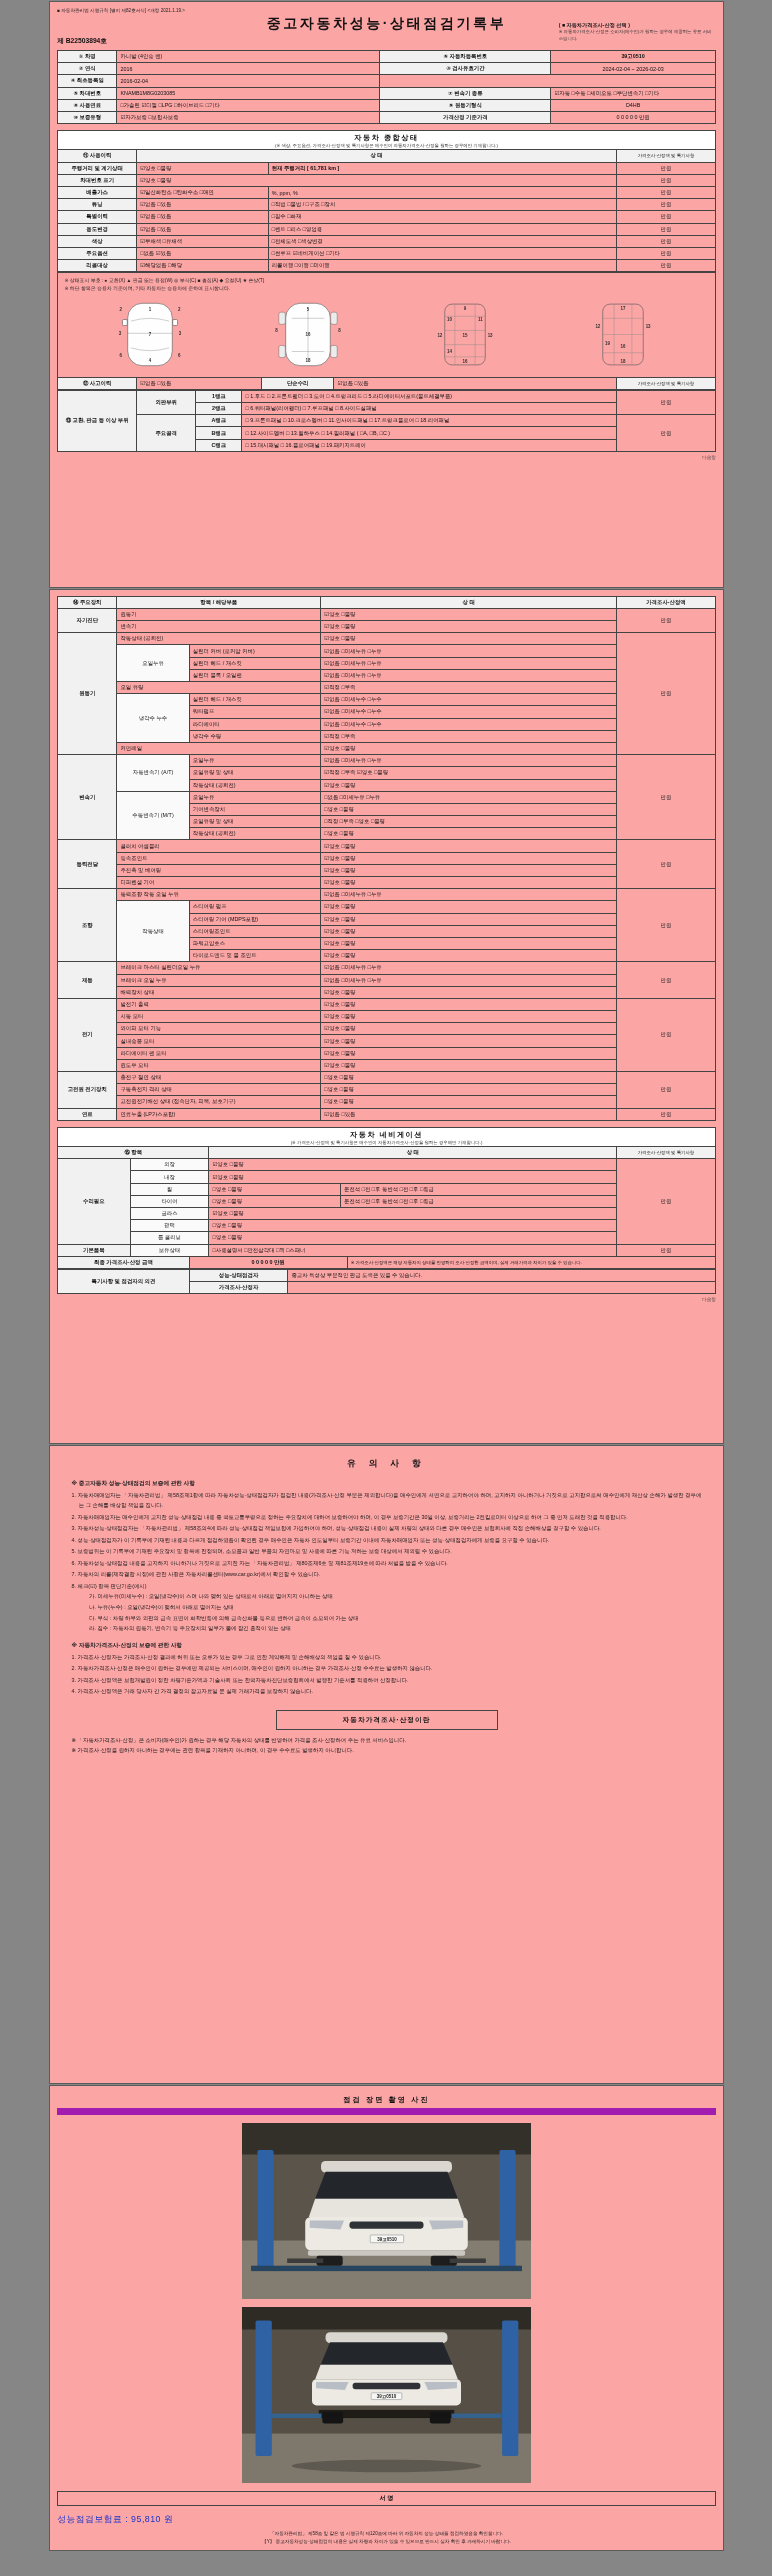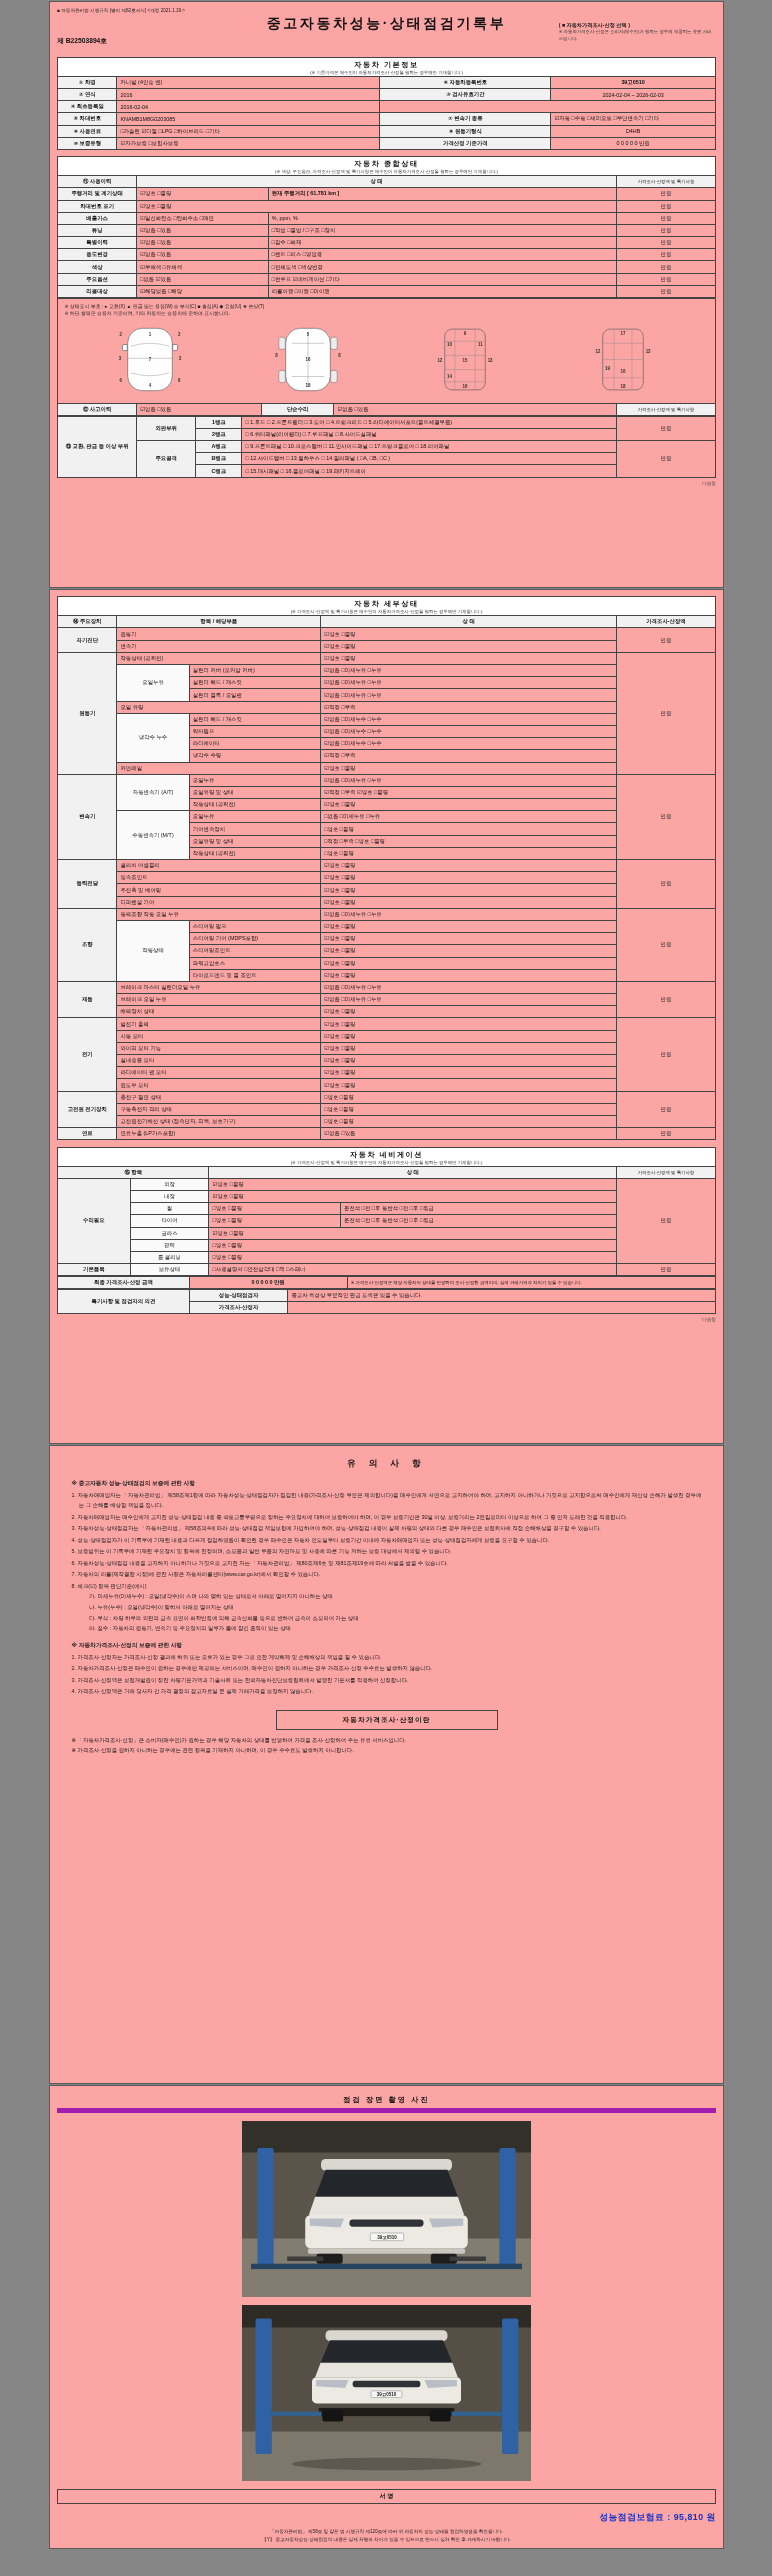--- a/index.html
+++ b/index.html
@@ -49,50 +49,46 @@
   .nl{font-size:5.4px;line-height:1.95;color:#1a1a1a;text-align:justify}
   .nl.s{font-weight:bold;margin-top:6.2px;font-size:5.7px}
   .nl.n{padding-left:7.2px;text-indent:-7.2px;margin-top:1px}
   .nl.sub{padding-left:17.5px}
   .price-box{border:0.8px solid #444;width:222px;margin:13.4px auto 5.2px;text-align:center;
     font-weight:bold;padding:4.1px 2.1px;font-size:6.7px;letter-spacing:1px}
   .box-note{font-size:4.9px;text-align:center;line-height:1.8;color:#222}
 
   
   .photo-head{text-align:center;font-weight:bold;font-size:7.2px;letter-spacing:2.1px;
-    border-bottom:5px solid #a21caf;padding:2.6px 0 3.6px;margin-bottom:7.2px}
+    border-bottom:7px solid #a21caf;padding:2.6px 0 3.6px;margin-bottom:7.2px}
   .photo-wrap{display:flex;flex-direction:column;align-items:center;gap:8.2px}
   .photo{width:289px;display:block}
   .platetext{font-size:10px;fill:#222;text-anchor:middle;font-weight:bold}
 
   
   .sign-bar{border:0.5px solid #444;text-align:center;font-weight:bold;font-size:6.2px;padding:2.1px;margin-top:8.2px}
-  .fee{color:#1633cc;font-weight:bold;font-size:8.8px;text-align:right;margin:7.2px 0 4.1px;letter-spacing:0.5px}
+  .fee{color:#1633cc;font-weight:normal;font-size:8.8px;text-align:left;margin:7.2px 0 4.1px;letter-spacing:0.5px}
   .foot-note{font-size:4.6px;text-align:center;color:#222;line-height:1.8}
 </style>
 </head>
 <body>
 
 <div class="page">
 
   <div class="block b1">
     <div class="tophead">
       <div class="top-note">■ 자동차관리법 시행규칙 [별지 제82호서식] &lt;개정 2021.1.19.&gt;</div>
       <div class="main-title">중고자동차성능·상태점검기록부</div>
       <div class="title-side">
         <div class="ts1">( ■ 자동차가격조사·산정 선택 )</div>
         <div class="ts2">※ 자동차가격조사·산정은 소비자(매수인)가 원하는 경우에 제공하는 유료 서비스입니다.</div>
       </div>
       <div class="doc-no">제 B22503894호</div>
     </div>
 
-    <div class="sec">
-      <span class="t">자동차 기본정보</span>
-      <div class="n">(※ 기준가격은 매수인이 자동차가격조사·산정을 원하는 경우에만 기재합니다.)</div>
-    </div>
     <table>
       <colgroup>
           <col style="width:9%">
           <col style="width:17%">
           <col style="width:9%">
           <col style="width:14%">
           <col style="width:12%">
           <col style="width:14%">
           <col style="width:10%">
           <col style="width:15%">
@@ -337,24 +333,20 @@
           <tr>
             <td class="h">C랭크</td>
             <td>□ 15.대시패널    □ 16.플로어패널    □ 19.패키지트레이</td>
           </tr>
         </tbody>
     </table>
     <div class="next">다음장</div>
   </div>
 
   <div class="block b2">
-    <div class="sec" style="margin-top:0">
-      <span class="t">자동차 세부상태</span>
-      <div class="n">(※ 가격조사·산정액 및 특기사항은 매수인이 자동차가격조사·산정을 원하는 경우에만 기재합니다.)</div>
-    </div>
     <table>
       <colgroup>
           <col style="width:9%">
           <col style="width:11%">
           <col style="width:20%">
           <col style="width:45%">
           <col style="width:15%">
         </colgroup>
       <tbody>
           <tr>

